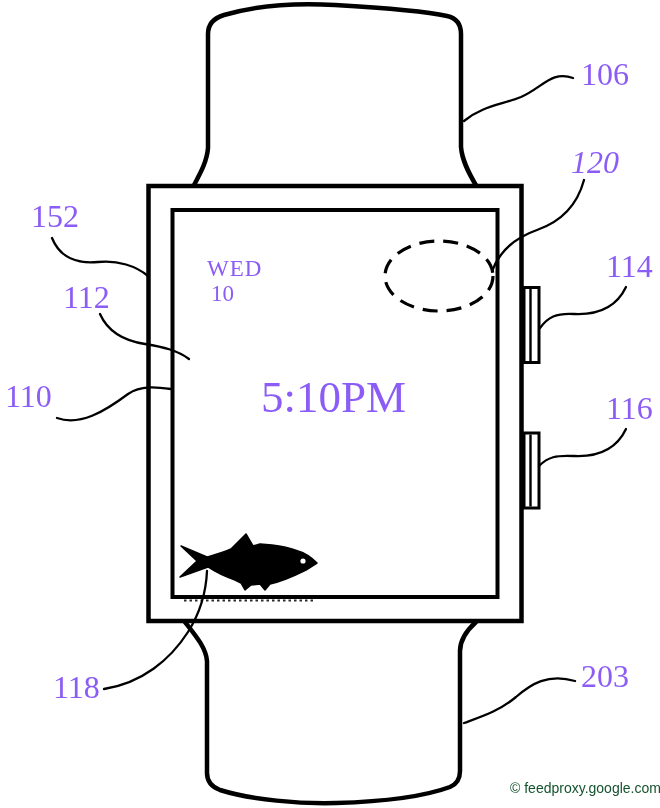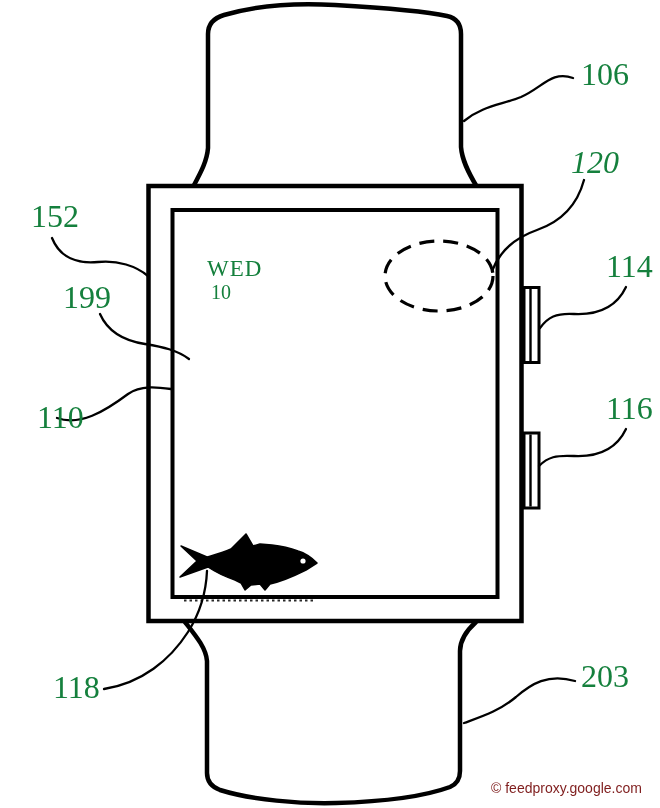--- a/index.html
+++ b/index.html
@@ -5,39 +5,39 @@
   html,body{margin:0;padding:0;background:#fff;}
   .stage{
     position:relative;
     width:660px;height:808px;
     background:#ffffff;
     overflow:hidden;
     font-family:"Liberation Serif", serif;
     color:#0d0d0d;
   }
   .stage svg{position:absolute;left:0;top:0;}
-  .txt{position:absolute;line-height:1;white-space:nowrap;color:#15803d;}
+  .txt{position:absolute;line-height:1;white-space:nowrap;color:#8b5cf6;}
   .ref{font-size:32px;}
   .day{left:200px;top:257px;font-size:23px;letter-spacing:1px;margin-left:7px;}
-  .date{left:211px;top:282px;font-size:20px;}
+  .date{left:211px;top:282px;font-size:23px;}
   .time{left:261px;top:375px;font-size:45px;}
   .temp{left:402px;top:242px;font-size:54px;}
   .r102{left:31px;top:200px;}
   .r112{left:63px;top:281px;}
-  .r110{left:5px;top:401px;margin-left:32px;}
+  .r110{left:5px;top:380px;}
   .r118{left:53px;top:671px;text-align:right;}
   .r106{left:581px;top:58px;}
   .r120{left:571px;top:146px;font-style:italic;}
   .r114{left:606px;top:250px;}
   .r116{left:606px;top:392px;}
   .r108{left:581px;top:660px;}
   .watermark{
-    left:491px;top:781px;
+    left:510px;top:781px;
     font-family:"Liberation Sans", sans-serif;
-    font-size:14px;color:#7f1d1d;
+    font-size:14px;color:#14532d;
   }
 </style>
 </head>
 <body>
 
 <div class="stage">
 
   <svg width="660" height="808" viewBox="0 0 660 808">
 
     <path d="M193,187 C201,172 207,161 208,148 L208,34 C208,24 214,18 224,15
@@ -85,23 +85,24 @@
       <path d="M573,78 C552,70 542,88 521,97 C501,105 482,106 464,121"></path>
       <path d="M584,180 C577,206 560,222 537,230 C517,237 500,250 492,271"></path>
       <path d="M626,287 C616,308 596,315 574,314 C556,313 548,317 540,328"></path>
       <path d="M626,429 C616,450 596,457 574,456 C556,455 548,457 539,466"></path>
       <path d="M575,681 C548,673 531,684 516,697 C499,711 483,716 464,723"></path>
     </g>
   </svg>
 
   <div class="txt day">WED</div>
   <div class="txt date">10</div>
+  <div class="txt time">5:10PM</div>
 
   <div class="txt ref r102">152</div>
-  <div class="txt ref r112">199</div>
+  <div class="txt ref r112">112</div>
   <div class="txt ref r110">110</div>
   <div class="txt ref r118">118</div>
   <div class="txt ref r106">106</div>
   <div class="txt ref r120">120</div>
   <div class="txt ref r114">114</div>
   <div class="txt ref r116">116</div>
   <div class="txt ref r108">203</div>
 
   <div class="txt watermark">© feedproxy.google.com</div>
 </div>

